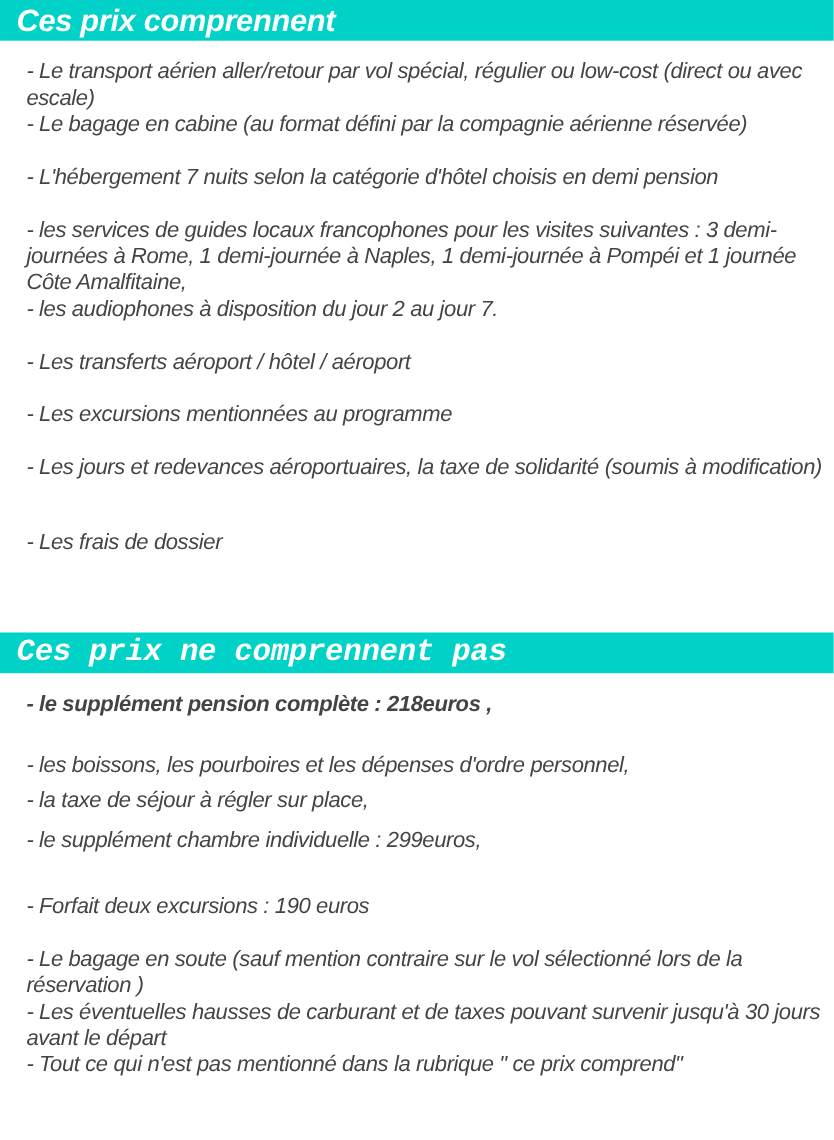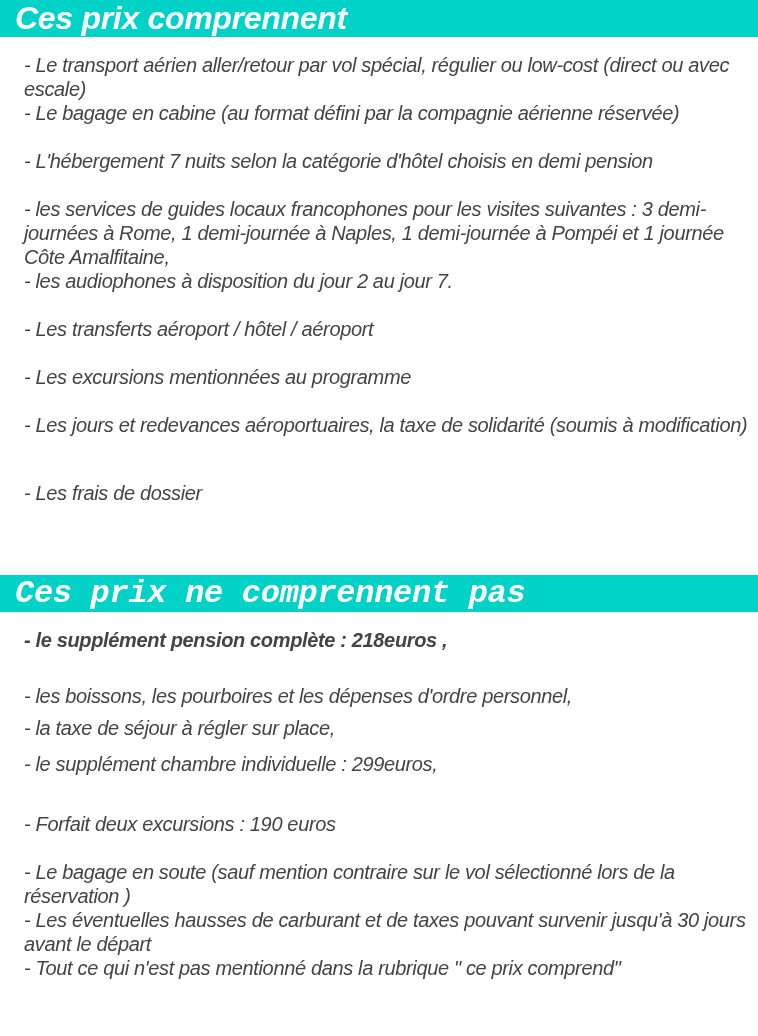--- a/index.html
+++ b/index.html
@@ -16,21 +16,21 @@
     }
     .section-header {
       position: absolute;
       left: 0;
       width: 758px;
       height: 37px;
       background: #00d2c8;
       color: #ffffff;
       font-style: italic;
       font-weight: bold;
-      font-size: 32px;
+      font-size: 28px;
       line-height: 37px;
       box-sizing: border-box;
       padding-left: 15px;
       letter-spacing: -0.3px;
     }
     .item {
       position: absolute;
       left: 0;
       width: 740px;
       color: #444444;

